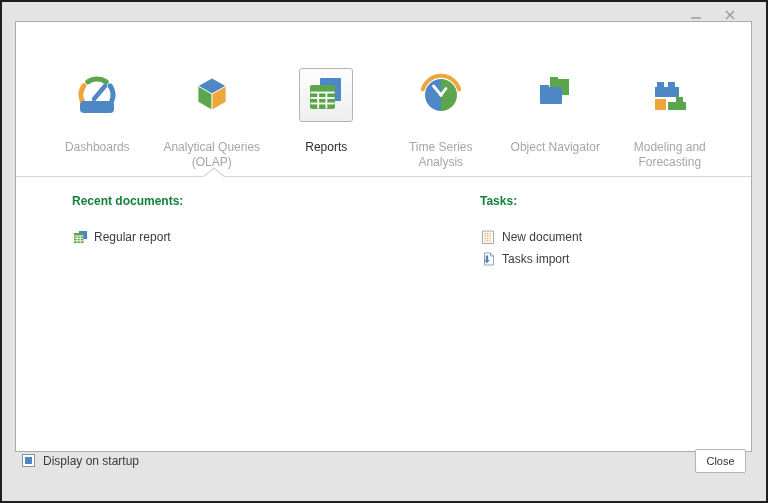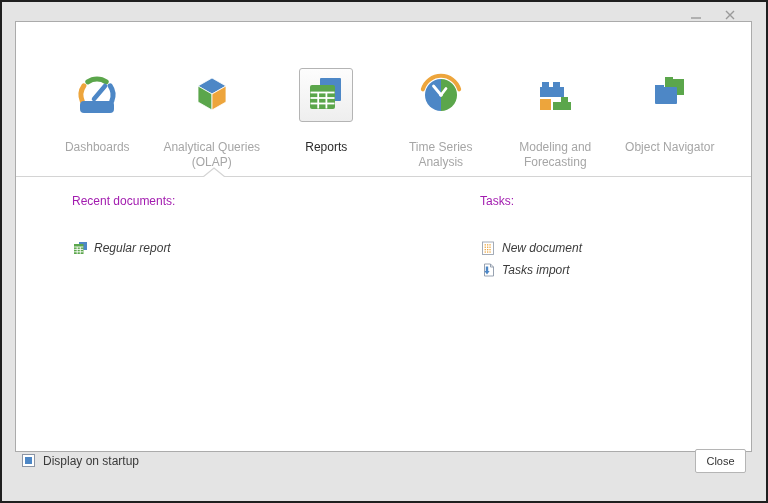--- a/index.html
+++ b/index.html
@@ -37,22 +37,22 @@
   .tab.selected .tab-label { color:#2b2b2b; }
 
   
   .divider { position:absolute; top:154px; left:0; right:0; height:1px; background:#d4d4d4; }
   .notch { position:absolute; top:145px; left:186px; z-index:2; }
 
   
   .col { position:absolute; top:172px; }
   .col-recent { left:56px; }
   .col-tasks { left:464px; }
-  .col-heading { font-weight:normal; color:#a21caf; line-height:15px; }
-  .item-list { margin-top:28px;font-style:italic; }
+  .col-heading { font-weight:bold; color:#15803d; line-height:15px; }
+  .item-list { margin-top:17px; }
   .item { height:22px; display:flex; align-items:center; gap:6px; color:var(--text_dark,#3c3c3c); cursor:default; }
   .item-icon { width:16px; height:16px; flex:0 0 16px; display:flex; }
 
   
   .footer { position:absolute; left:0; right:0; bottom:16px; height:49px;
             display:flex; align-items:center; justify-content:space-between; padding:0 20px; }
   .checkbox-row { display:flex; align-items:center; gap:8px; color:#3a3a3a; }
   .checkbox { width:13px; height:13px; background:#fff; border:1px solid #8b95a5;
               display:inline-flex; align-items:center; justify-content:center; }
   .checkbox-inner { width:7px; height:7px; background:var(--blue,#4d87c6); display:none; }
@@ -137,42 +137,42 @@
             <circle cx="22" cy="22" r="1.8" fill="#fff"></circle>
           </svg>
         </div>
         <div class="tab-label">Time Series
 Analysis</div>
       </div>
 
       <div class="tab">
         <div class="tab-iconbox">
           <svg width="44" height="44" viewBox="0 0 44 44">
+            <rect x="17" y="4" width="8" height="4" fill="var(--green,#5BA64B)"></rect>
+            <rect x="17" y="6" width="19" height="16" fill="var(--green,#5BA64B)"></rect>
+            <rect x="7" y="12" width="9" height="5" fill="var(--blue,#4D87C6)"></rect>
+            <rect x="7" y="14" width="22" height="17" rx="1" fill="var(--blue,#4D87C6)"></rect>
+          </svg>
+        </div>
+        <div class="tab-label">Object Navigator</div>
+      </div>
+
+      <div class="tab">
+        <div class="tab-iconbox">
+          <svg width="44" height="44" viewBox="0 0 44 44">
             <rect x="7" y="14" width="24" height="10" fill="var(--blue,#4D87C6)"></rect>
             <rect x="9" y="9" width="7" height="5" fill="var(--blue,#4D87C6)"></rect>
             <rect x="20" y="9" width="7" height="5" fill="var(--blue,#4D87C6)"></rect>
             <rect x="7" y="26" width="11" height="11" fill="var(--orange,#EDA53C)"></rect>
             <rect x="20" y="29" width="18" height="8" fill="var(--green,#5BA64B)"></rect>
             <rect x="28" y="24" width="7" height="5" fill="var(--green,#5BA64B)"></rect>
           </svg>
         </div>
         <div class="tab-label">Modeling and
 Forecasting</div>
-      </div>
-
-      <div class="tab">
-        <div class="tab-iconbox">
-          <svg width="44" height="44" viewBox="0 0 44 44">
-            <rect x="17" y="4" width="8" height="4" fill="var(--green,#5BA64B)"></rect>
-            <rect x="17" y="6" width="19" height="16" fill="var(--green,#5BA64B)"></rect>
-            <rect x="7" y="12" width="9" height="5" fill="var(--blue,#4D87C6)"></rect>
-            <rect x="7" y="14" width="22" height="17" rx="1" fill="var(--blue,#4D87C6)"></rect>
-          </svg>
-        </div>
-        <div class="tab-label">Object Navigator</div>
       </div>
     </div>
 
     <div class="divider"></div>
     <svg class="notch" width="24" height="10" viewBox="0 0 24 10">
       <polygon points="1,10 12,1 23,10" fill="#fff"></polygon>
       <path d="M1 10 L12 1 L23 10" fill="none" stroke="#d4d4d4" stroke-width="1.2"></path>
     </svg>
 
     <div class="col col-recent">

